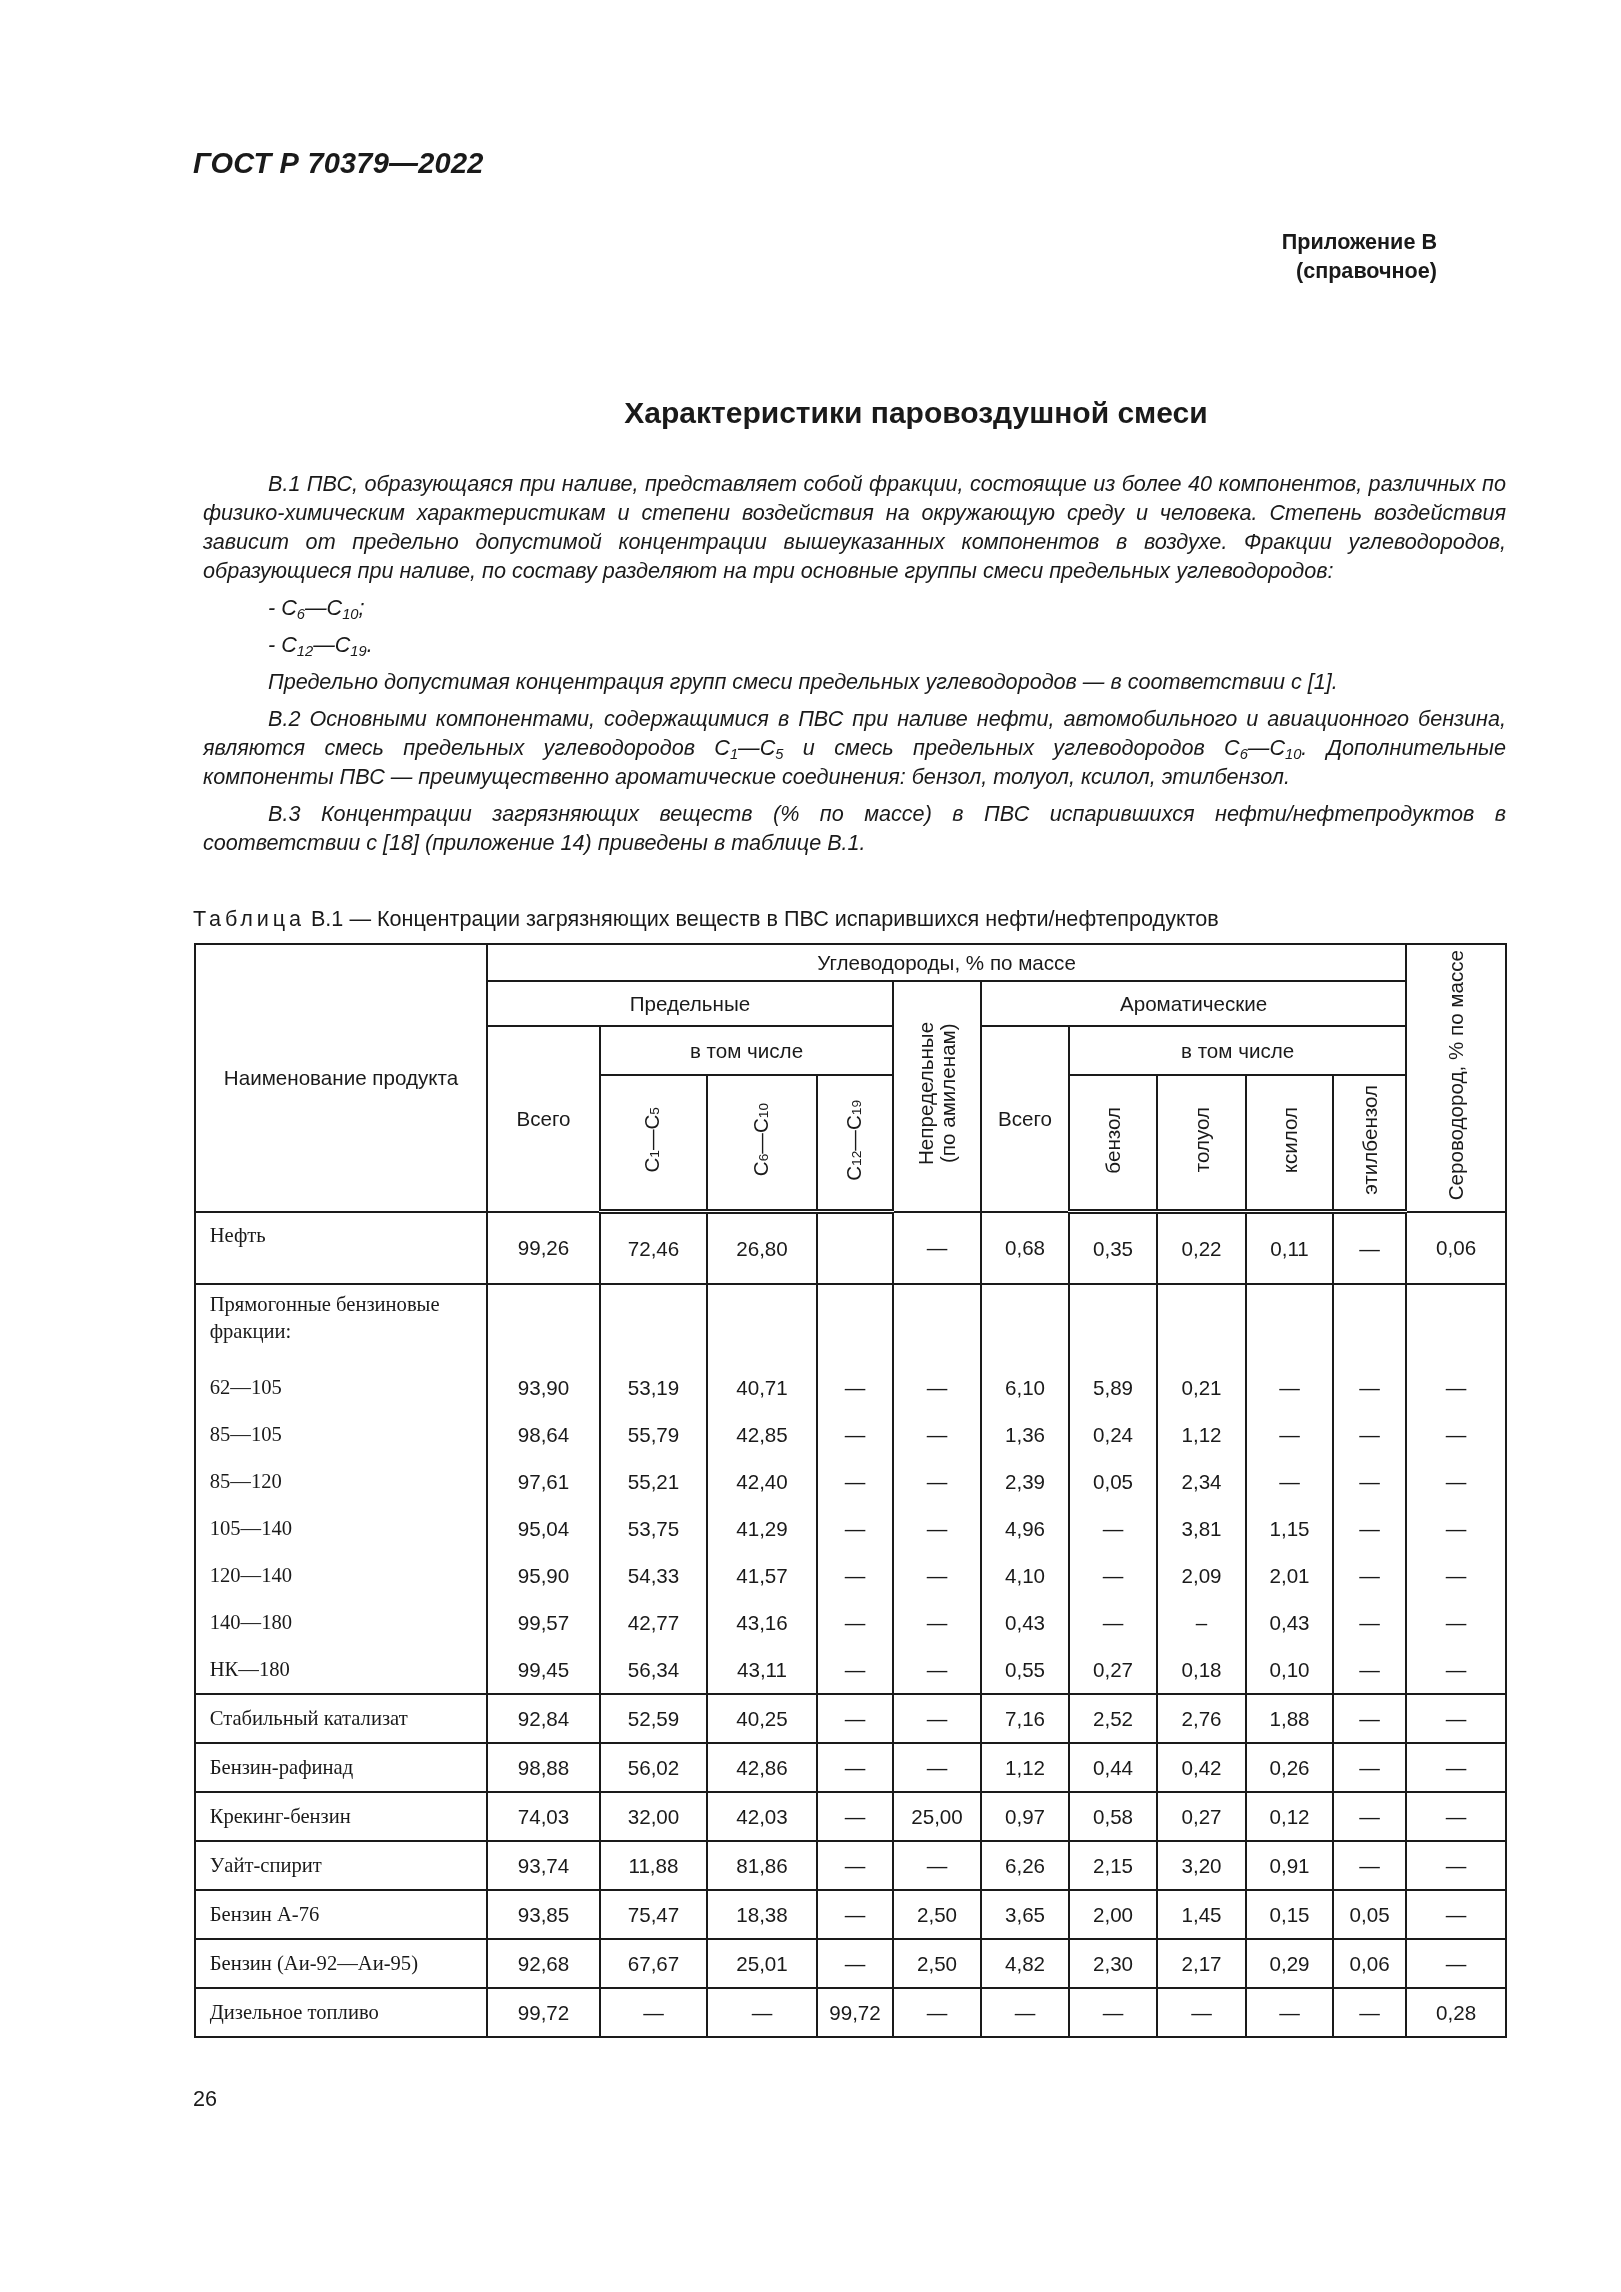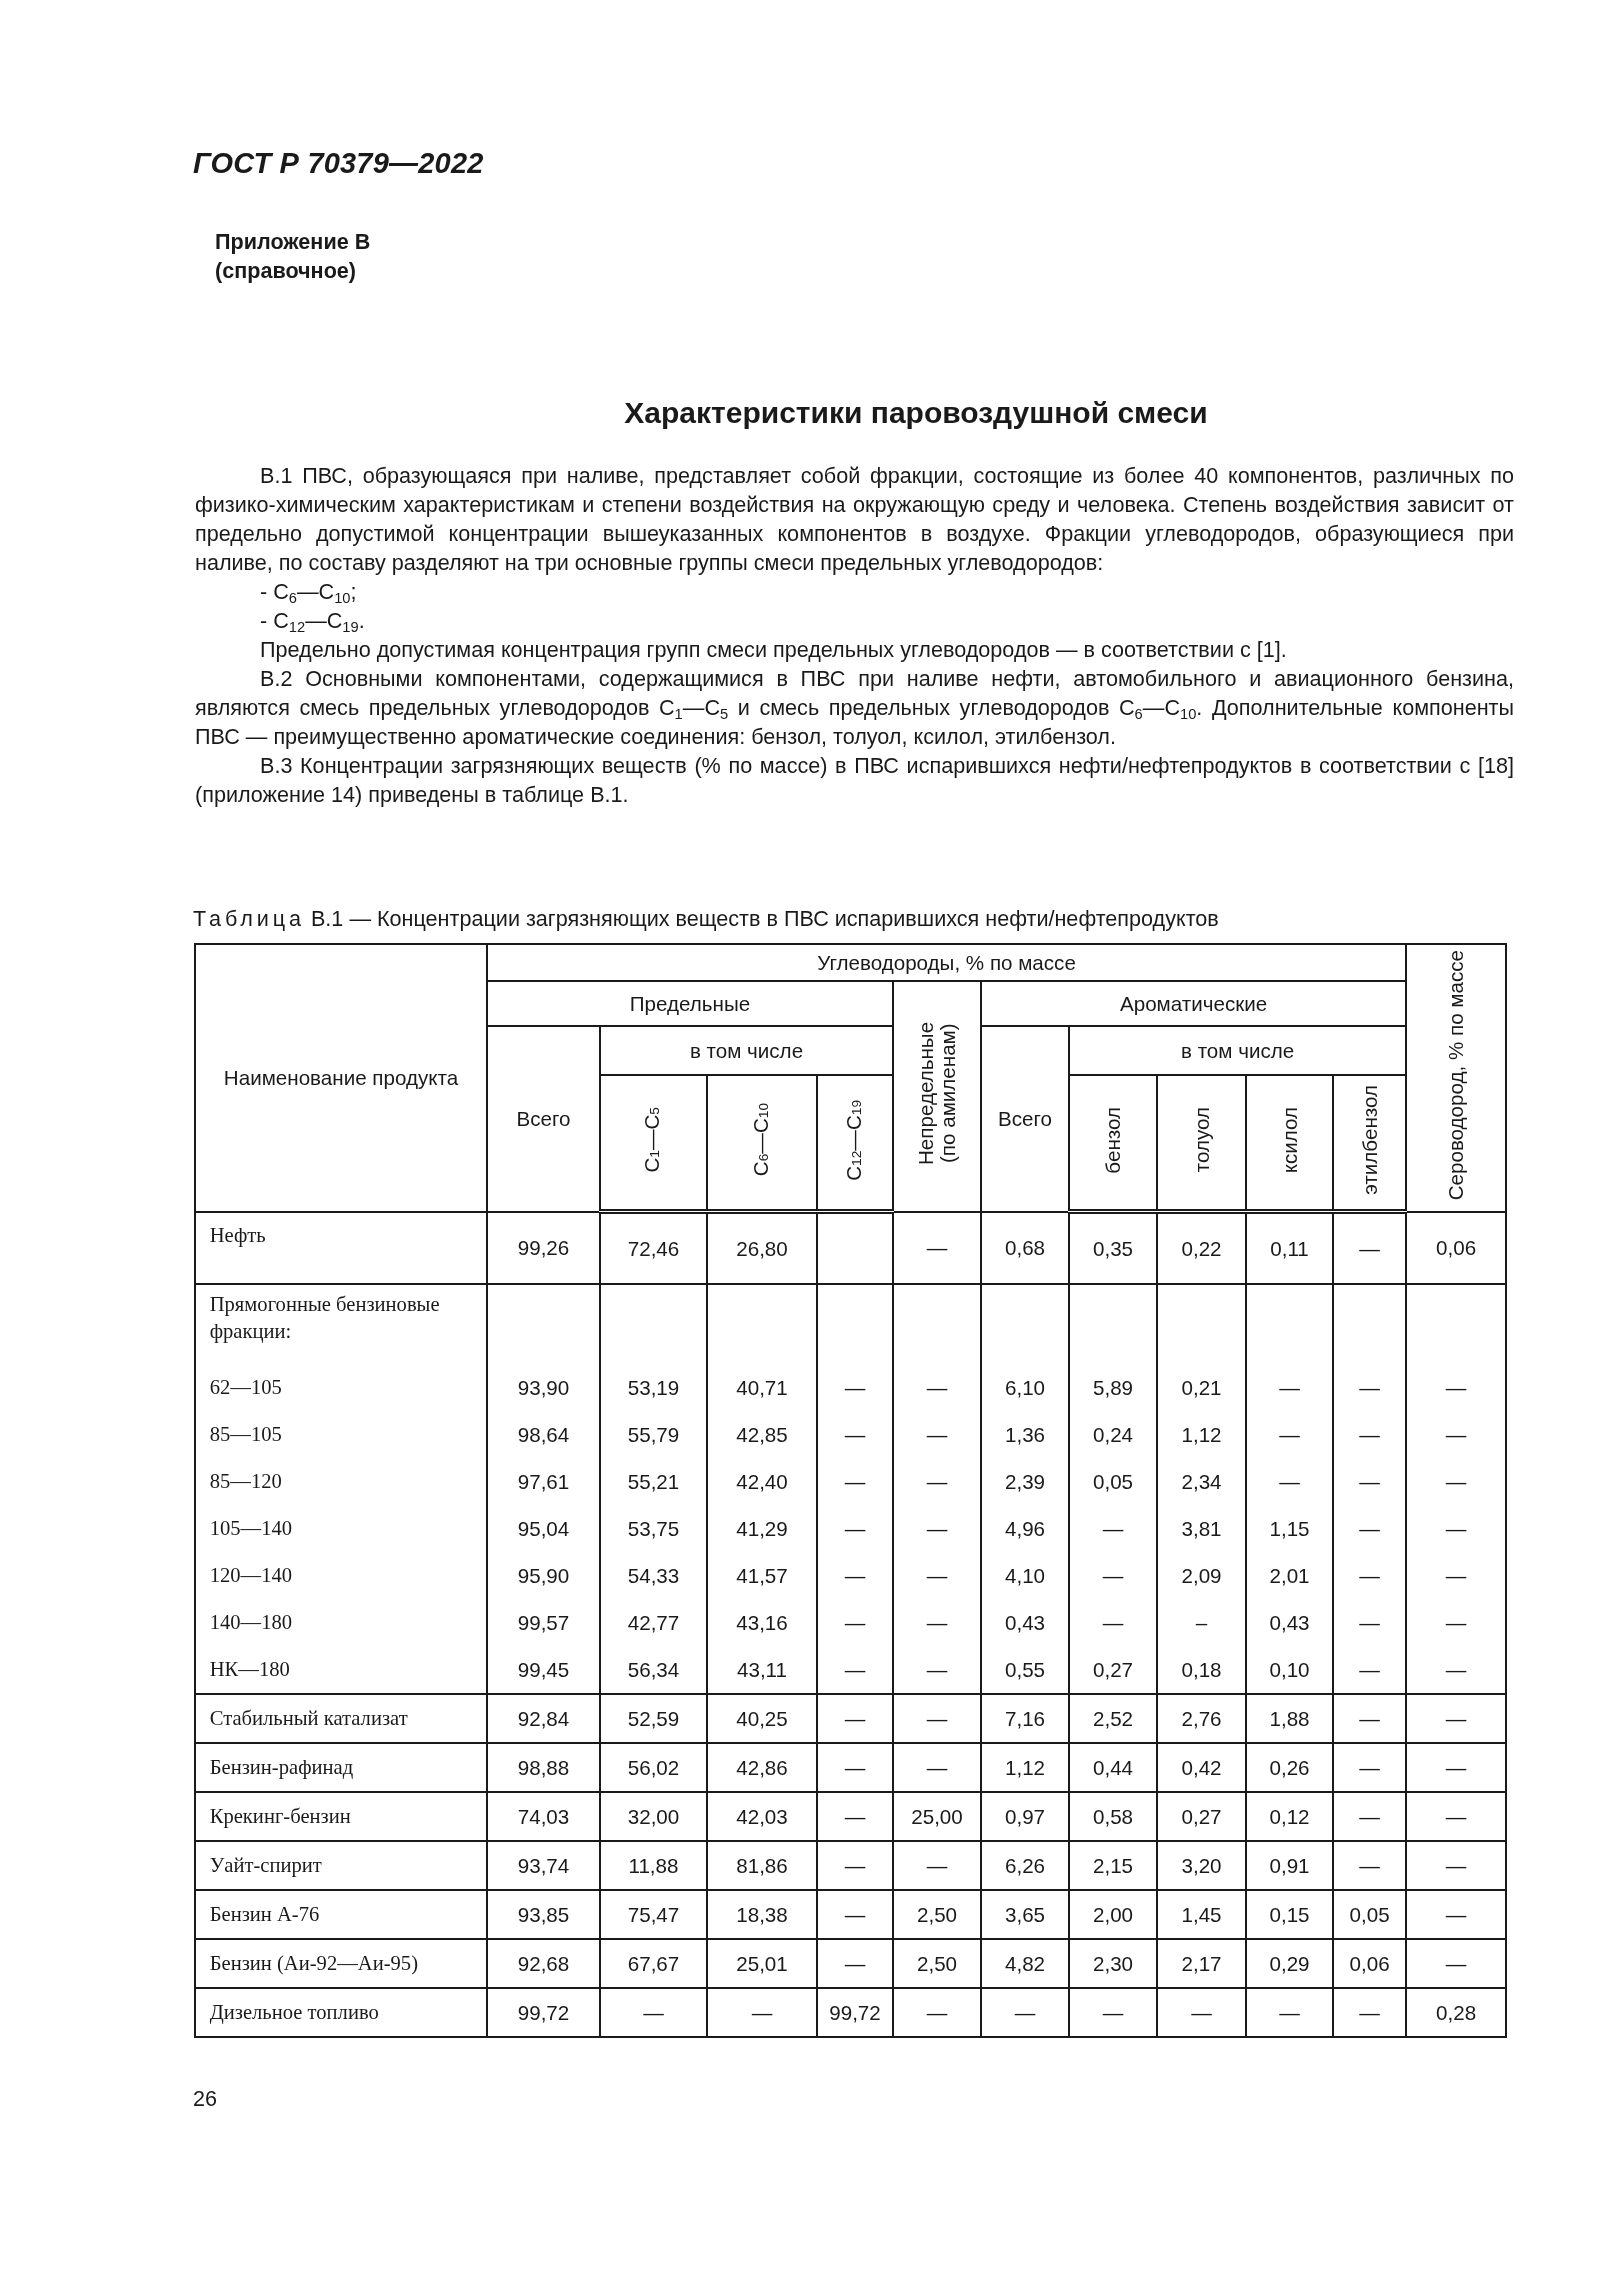--- a/index.html
+++ b/index.html
@@ -1,25 +1,25 @@
 <!DOCTYPE html>
 <html><head>
 <meta charset="utf-8">
 <style>
   html, body { margin:0; padding:0; background:#ffffff; }
   body { width:1621px; height:2293px; position:relative; overflow:hidden;
          font-family:"Liberation Sans", sans-serif; color:#1a1a1a; }
   .abs { position:absolute; }
   .doc-code { left:193px; top:147px; font-size:29px; font-weight:bold; letter-spacing:0.2px;font-style:italic; }
-  .annex { left:4px; width:1421px; top:227px; text-align:left; font-size:21.6px; font-weight:bold; line-height:29px; }
+  .annex { left:16px; width:1421px; top:227px; text-align:right; font-size:21.6px; font-weight:bold; line-height:29px; }
   .annex div { margin-left:211px; }
   .sect-title { left:0; width:1621px; top:396px; text-align:center; font-size:30px; font-weight:bold; }
   .sect-title span { margin-left:211px; }
   .body-text { left:195px; width:1319px; top:461px; font-size:21.6px; line-height:29px; }
-  .body-text p { margin:0; text-align:justify; text-align-last:left; }
+  .body-text p { margin:8px; text-align:justify; text-align-last:left;font-style:italic; }
   .body-text p.ind { text-indent:65px; }
   .body-text p.li { padding-left:65px; }
   .body-text sub { font-size:14.7px; vertical-align:-3.9px; line-height:0; }
   .table-caption { left:193px; top:906px; font-size:21.6px; }
   .table-caption .spaced { letter-spacing:3.9px; }
   .tbl { left:194px; top:943px; width:1311px; border-collapse:collapse; font-size:20.6px; table-layout:fixed; }
   .tbl td, .tbl th { border:2px solid #1a1a1a; padding:0; text-align:center; vertical-align:middle; font-weight:normal; }
   .tbl th.hl { height:35px; }
   .tbl .vert { writing-mode:vertical-rl; transform:rotate(180deg); display:inline-block; white-space:nowrap; line-height:21.6px; }
   .tbl .vert sub { font-size:13.7px; vertical-align:-2.9px; }

